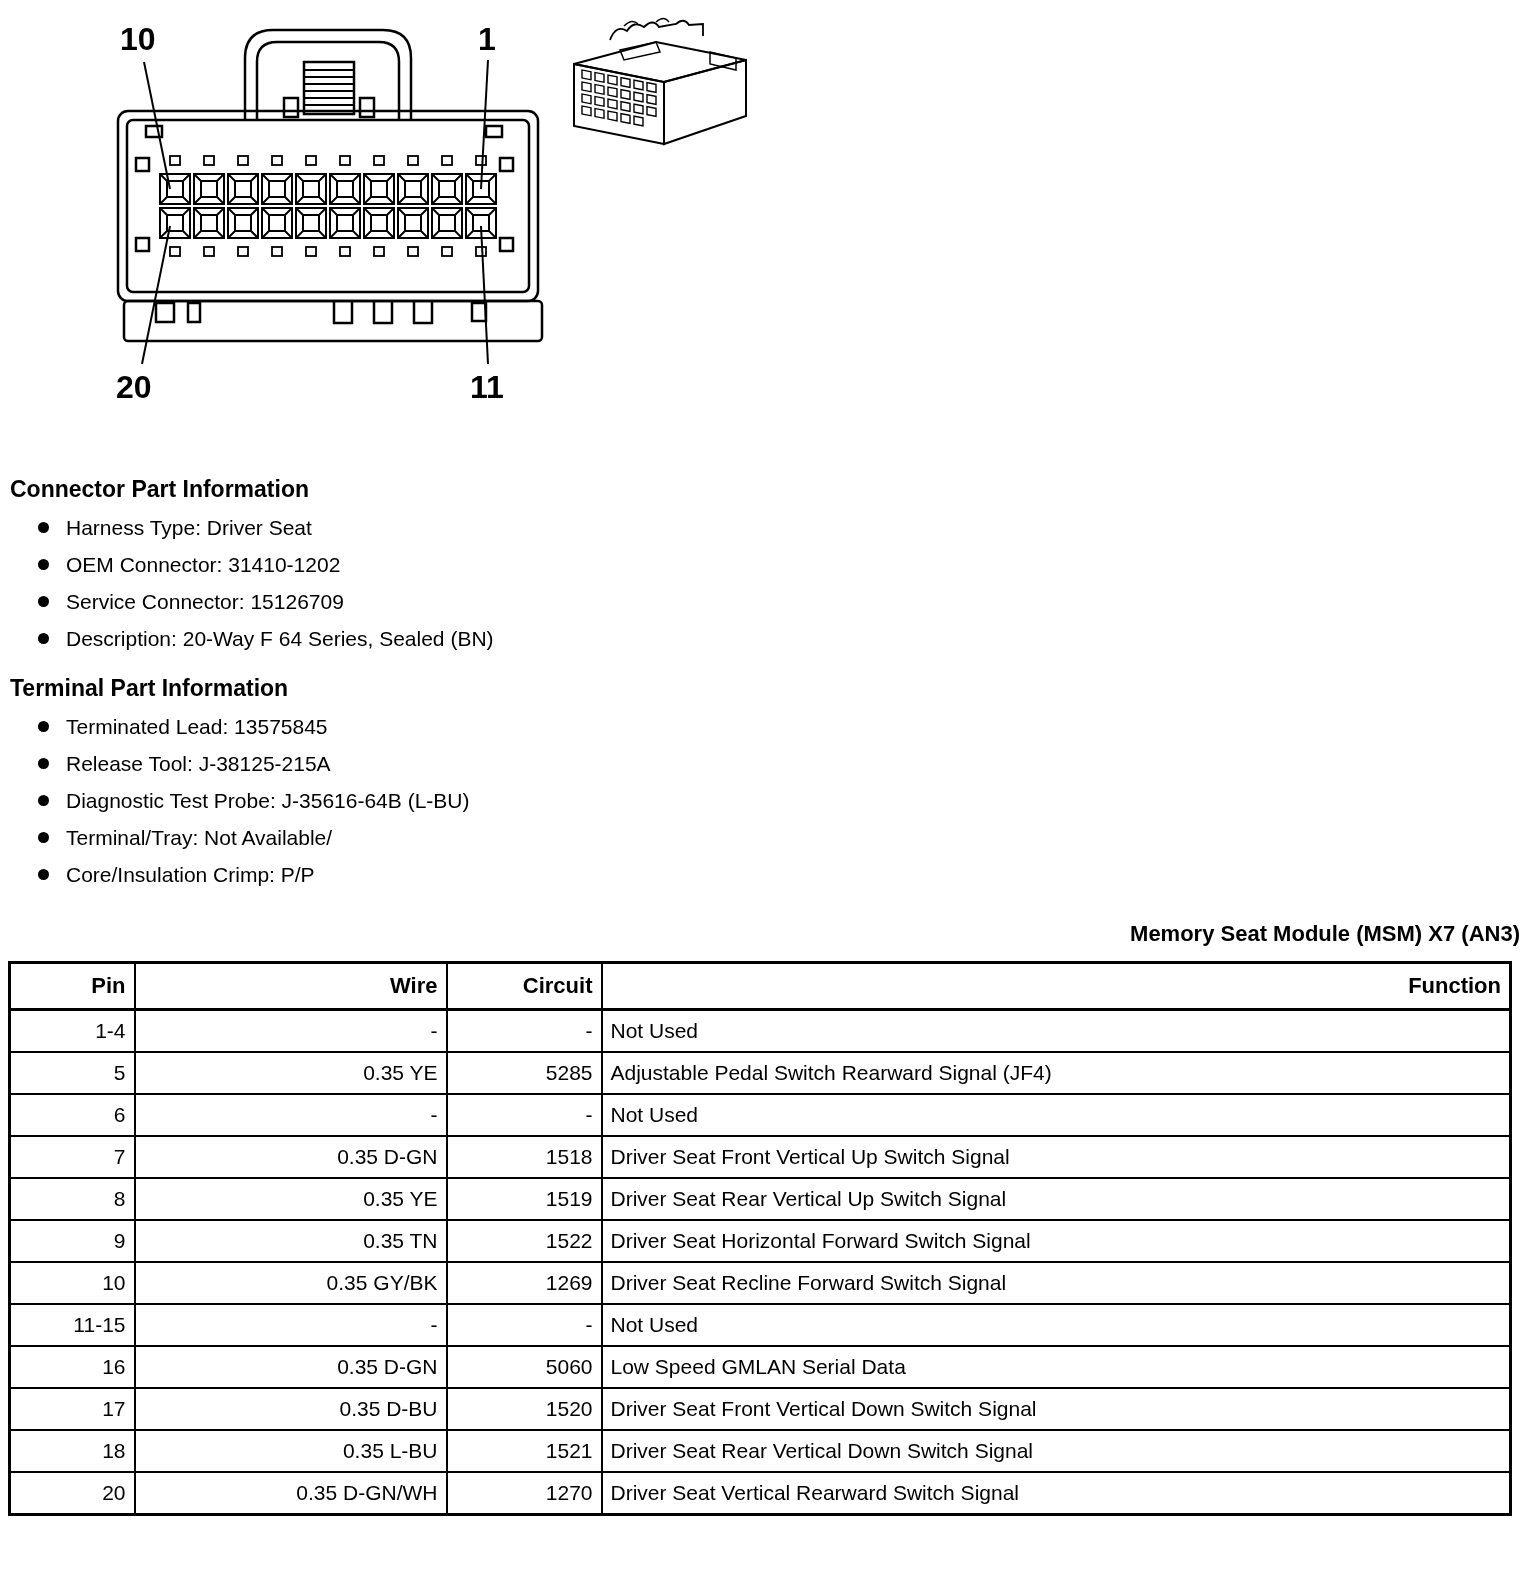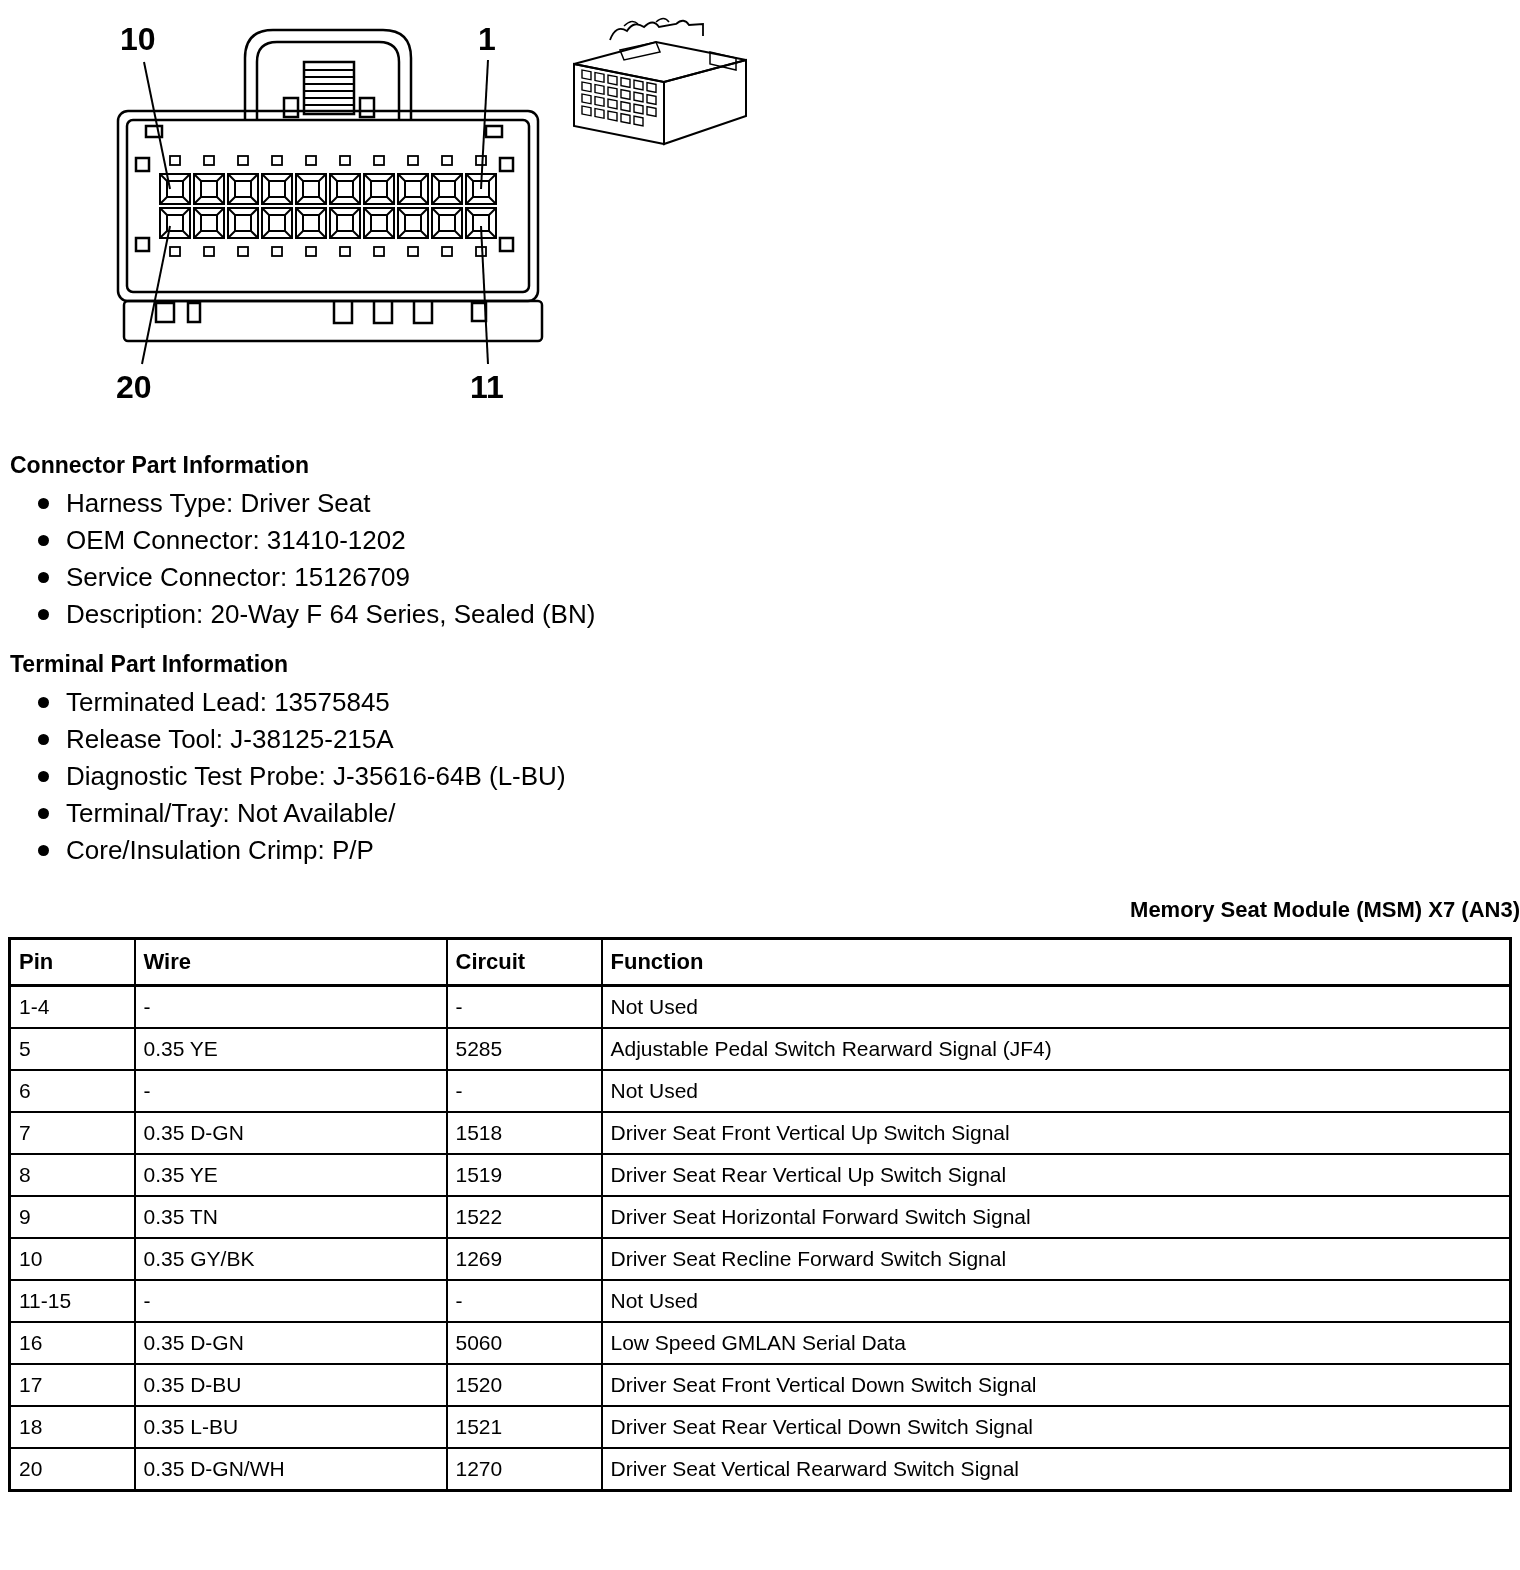--- a/index.html
+++ b/index.html
@@ -11,26 +11,26 @@
     overflow:hidden;
   }
   .page { width:1520px; height:1278px; position:relative; }
 
   .diagram-area { padding:6px 0 0 48px; height:410px; }
   .diagram-area svg { display:block; }
   .pin-label { font:bold 32px "Liberation Sans", sans-serif; fill:#000; }
 
   .section { margin-left:10px; }
   .section-heading { font-size:23px; font-weight:bold; margin:0 0 10px 0; }
-  .sec-connector { margin-top:42px; }
+  .sec-connector { margin-top:66px; }
   .sec-terminal  { margin-top:24px; }
 
   ul.bullet-list { list-style:none; margin:0; }
   ul.bullet-list li {
-    font-size:26px; line-height:25px;
+    font-size:21px; line-height:25px;
     position:relative;
     margin:12px 0 12px 28px;
     padding-left:28px;
   }
   ul.bullet-list li::before {
     content:""; position:absolute; left:0; top:7px;
     width:11px; height:11px; border-radius:50%; background:#000;
   }
 
   .table-title { text-align:right; font-size:22px; font-weight:bold; margin:34px 0 14px 0; }
@@ -38,21 +38,21 @@
   table.pinout {
     table-layout:fixed;
     width:1504px; margin:0 8px;
     border-collapse:collapse;
     border:3px solid #000;
   }
   table.pinout th, table.pinout td {
     border:2px solid #000;
     font-size:21px;
     padding:8px 8px;
-    text-align:left;
+    text-align:right;
     vertical-align:middle;
     overflow:hidden; white-space:nowrap;
   }
   table.pinout thead tr { border-bottom:3px solid #000; }
   table.pinout th { font-size:22px; font-weight:bold; padding:9px 8px; }
   table.pinout td.c3 { text-align:left; }
 </style>
 </head>
 <body>
 

